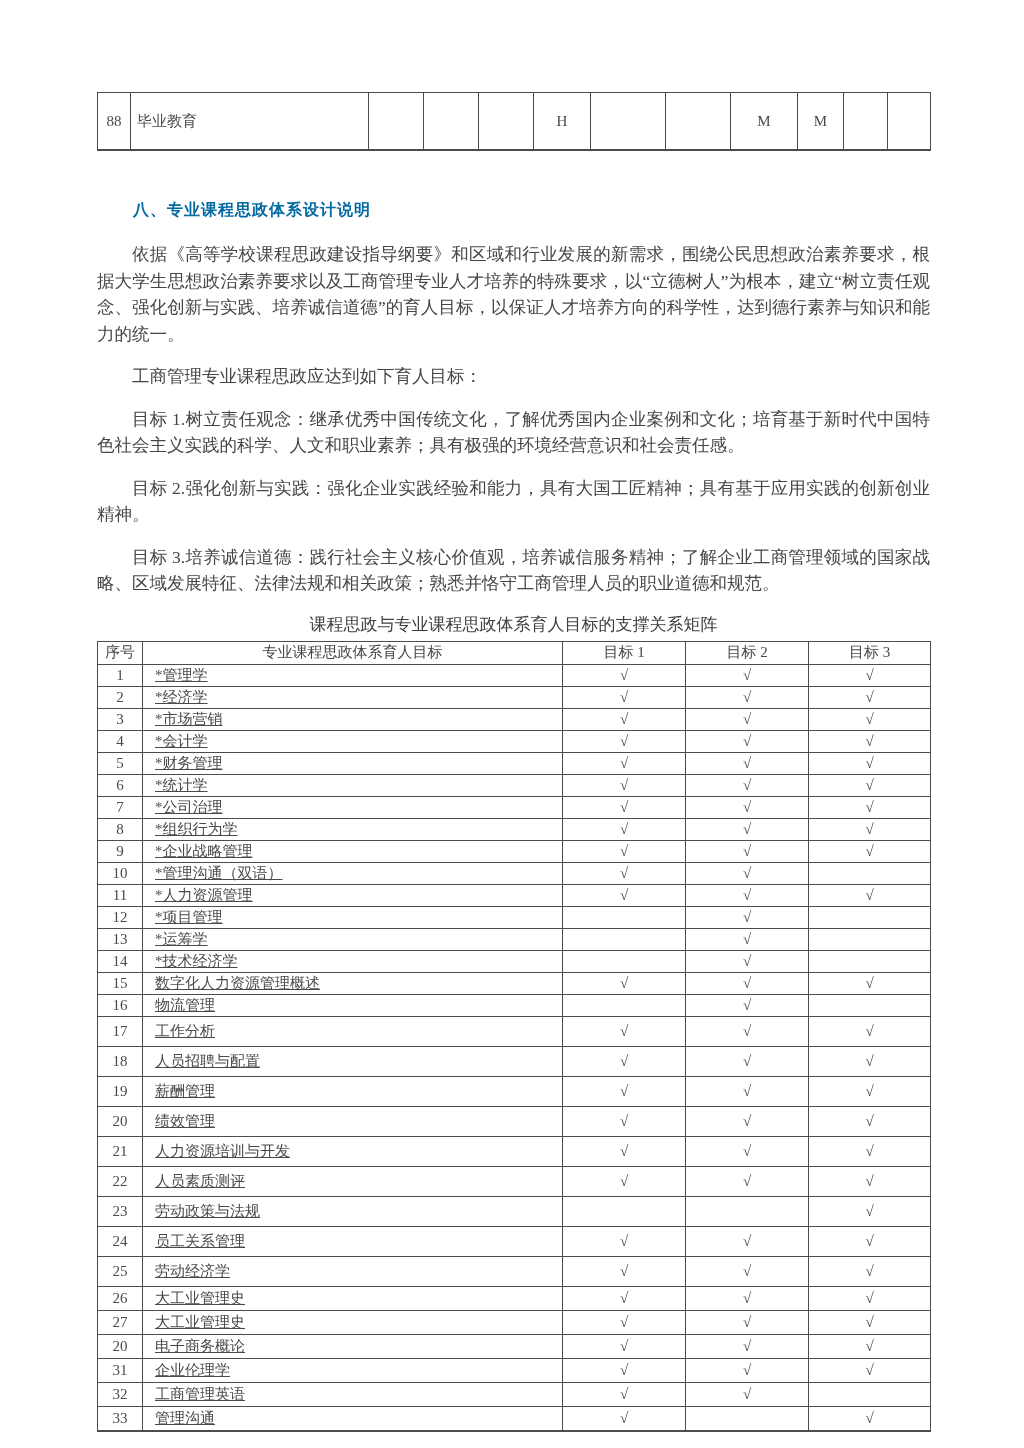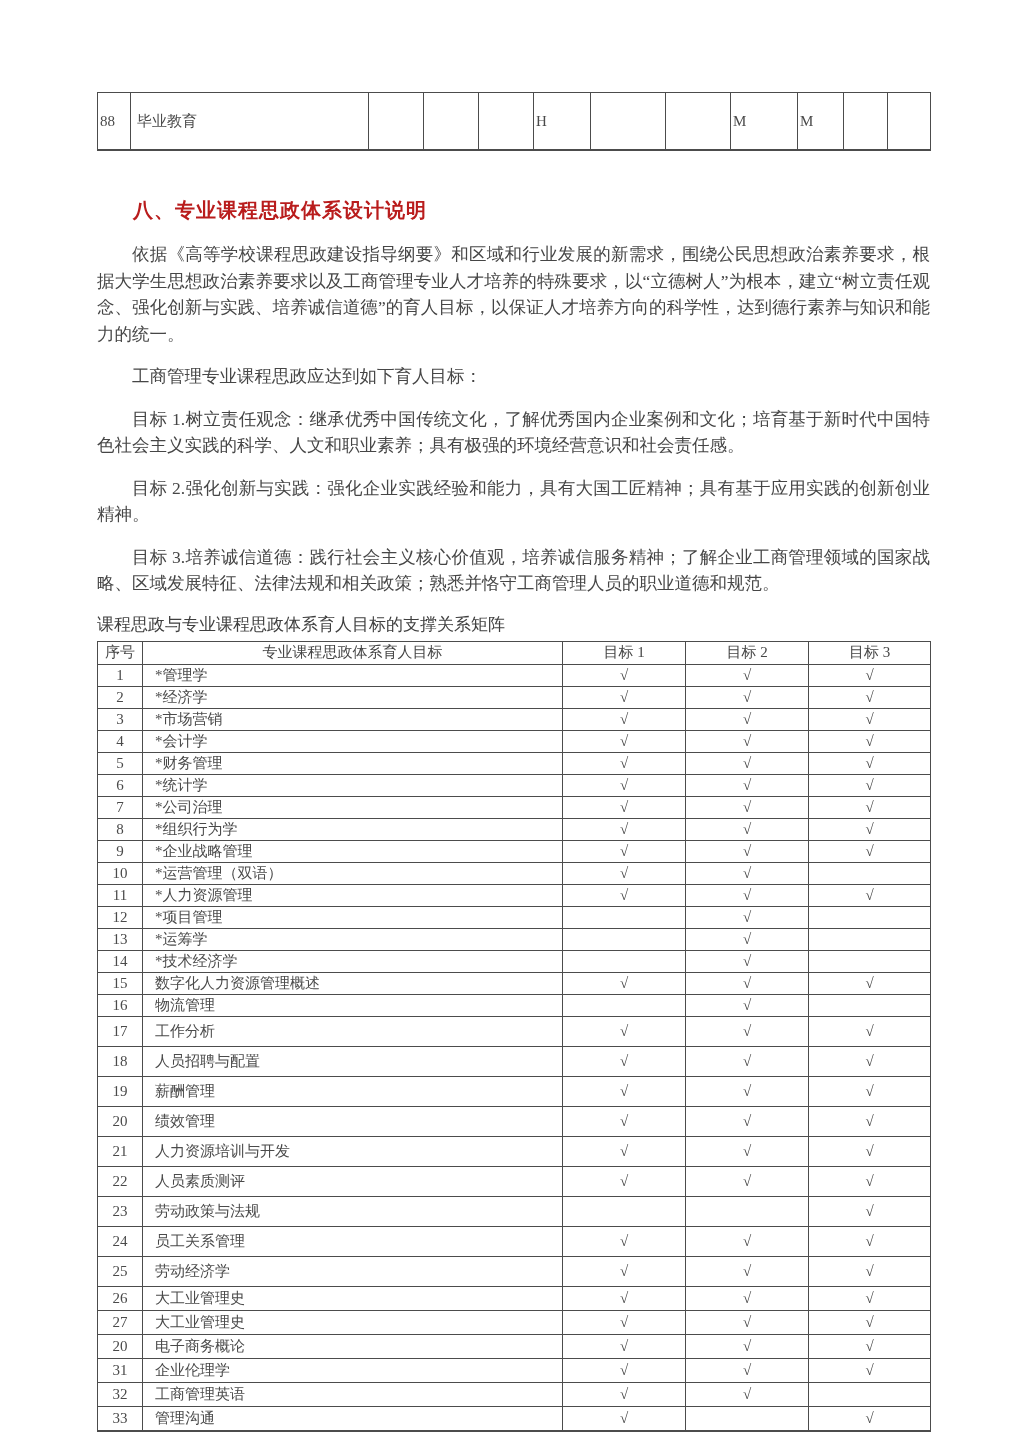--- a/index.html
+++ b/index.html
@@ -21,60 +21,60 @@
     width:833px;
     border:1px solid #4c4c4c;
     border-bottom-width:2px;
   }
   table.top-table td {
     border:1px solid #4c4c4c;
     height:24px; font-size:15px;
     padding:12px 6px; overflow:hidden; white-space:nowrap;
     color:#4a4a4a;
   }
-  table.top-table td.c { text-align:left; padding:16px 2px; }
+  table.top-table td.c { text-align:center; padding:16px 2px; }
 
   
   h2.heading {
     margin:46px 0 18px 36px;
     font-family:Liberation Serif, serif;
-    font-weight:700; font-size:20px; line-height:26px;
-    letter-spacing:1px; color:#b91c1c;
+    font-weight:700; font-size:16px; line-height:26px;
+    letter-spacing:1px; color:#0369a1;
   }
 
   
   .body-text p {
     margin:8px 0 16px 0;
     font-size:17.5px; line-height:26.5px;
     text-align:justify; text-indent:2em;
     color:#464646;
   }
 
   
   .table-title {
     margin:4px 0 5px 0;
-    text-align:left;
+    text-align:center;
     font-size:17px; color:#3f3f3f;
   }
 
   
   table.matrix {
     border-collapse:collapse; table-layout:fixed;
     width:833px; margin-top:3px;
     border:1px solid #4c4c4c;
     border-bottom-width:2px;
   }
   table.matrix th, table.matrix td {
     border:1px solid #4c4c4c;
     font-weight:normal; font-size:15px;
     padding:0; overflow:hidden; white-space:nowrap;
     color:#4a4a4a; text-align:center;
   }
   table.matrix th { height:22px; color:#454545;text-align:center; }
-  table.matrix td.course { text-align:left; padding-left:12px; }
+  table.matrix td.course { text-align:left; padding-left:12px;text-decoration:underline; }
   table.matrix tr.sm td { height:21px; }
   table.matrix tr.lg td { height:29px; }
   table.matrix tr.md td { height:23px; }
 </style>
 </head>
 <body>
 
 <div class="page">
 
   <table class="top-table">
@@ -198,21 +198,21 @@
         </tr>
         <tr class="sm">
           <td>9</td>
           <td class="course">*企业战略管理</td>
           <td>√</td>
           <td>√</td>
           <td>√</td>
         </tr>
         <tr class="sm">
           <td>10</td>
-          <td class="course">*运营管理（双语）</td>
+          <td class="course">*管理沟通（双语）</td>
           <td>√</td>
           <td>√</td>
           <td></td>
         </tr>
         <tr class="sm">
           <td>11</td>
           <td class="course">*人力资源管理</td>
           <td>√</td>
           <td>√</td>
           <td>√</td>

